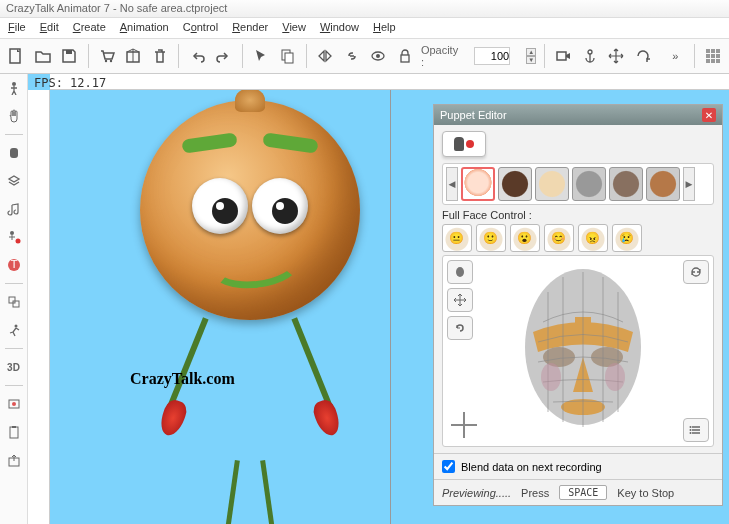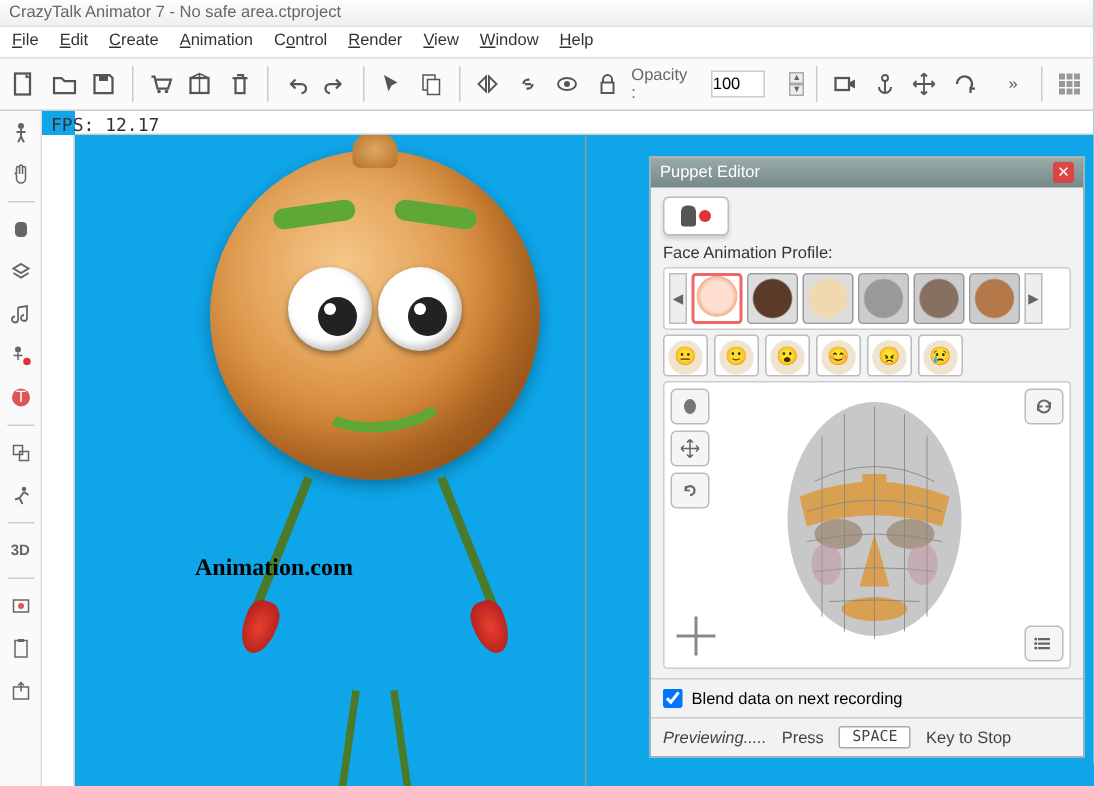--- a/index.html
+++ b/index.html
@@ -5,28 +5,28 @@
 * { box-sizing: border-box; margin: 0; padding: 0; font-family: Tahoma, Arial, sans-serif; font-size: 11px; }
 body { width: 729px; height: 524px; background: #fff; overflow: hidden; position: relative; }
 .titlebar { height: 18px; background: linear-gradient(#fdfdfd,#f0f0f0); border-bottom: 1px solid #ddd; padding: 2px 6px; color: #666; font-size: 11px; }
 .menubar { height: 20px; display: flex; gap: 14px; padding: 3px 8px; background: #fff; color: #333; }
 .menubar span { cursor: default; }
 .menubar span u { text-decoration: underline; }
 .toolbar { height: 36px; border-top: 1px solid #ddd; border-bottom: 1px solid #ccc; display: flex; align-items: center; padding: 0 6px; gap: 6px; background: #fafafa; }
 .tb-sep { width: 1px; height: 24px; background: #ccc; margin: 0 2px; }
 .tb-btn { width: 24px; height: 24px; display: flex; align-items: center; justify-content: center; color: #555; border-radius: 2px; }
 .opacity-box { display: flex; align-items: center; gap: 16px; color: #666; }
-.opacity-box input { width: 36px; height: 18px; border: 1px solid #ccc; text-align: left; font-size: 11px; }
+.opacity-box input { width: 36px; height: 18px; border: 1px solid #ccc; text-align: right; font-size: 11px; }
 .spin { display:flex; flex-direction:column; }
 .spin div { width:10px; height:8px; border:1px solid #aaa; background:#eee; font-size:6px; line-height:6px; text-align:center; }
 .main { position: absolute; top: 74px; left: 0; right: 0; bottom: 0; display: flex; }
 .left-tools { width: 28px; background: #fafafa; border-right: 1px solid #ddd; display: flex; flex-direction: column; align-items: center; padding-top: 4px; gap: 8px; }
 .lt-btn { width: 20px; height: 20px; display: flex; align-items: center; justify-content: center; color: #555; }
 .lt-sep { width: 18px; height: 1px; background: #ccc; }
-.stage { flex: 1; position: relative; background: #0ea5e9; }
+.stage { flex: 1; position: relative; background: #7dd3fc; }
 .fps { position: absolute; top: 2px; left: 6px; font-family: monospace; color: #333; font-size: 12px; }
 .ruler-top { position:absolute; top:0; left:22px; right:0; height:16px; border-bottom:1px solid #ccc; background:#fff; }
 .ruler-left { position:absolute; top:16px; left:0; width:22px; bottom:0; border-right:1px solid #ccc; background:#fff; }
 .canvas { position:absolute; top:16px; left:22px; right:0; bottom:0; overflow:hidden; }
 .paper-edge { position:absolute; top:0; left:340px; width:1px; bottom:0; background:#999; }
 .character { position:absolute; left:60px; top:10px; width:280px; }
 .onion { position:relative; width:220px; height:220px; margin:0 auto; border-radius:50%; background: radial-gradient(circle at 40% 35%, #f5c788, #d88b3a 55%, #a55b1e 90%); box-shadow: inset -20px -20px 40px rgba(120,60,10,.5), 0 4px 10px rgba(0,0,0,.3); }
 .onion-top { position:absolute; top:-12px; left:50%; transform:translateX(-50%); width:30px; height:24px; background: radial-gradient(#e0a860,#b37028); border-radius: 50% 50% 20% 20%; }
 .eyebrow { position:absolute; width:55px; height:14px; background:#5fa838; border-radius:7px; top:36px; }
 .eyebrow.l { left:42px; transform:rotate(-8deg); }
@@ -334,43 +334,43 @@
           <div class="mouth"></div>
         </div>
         <div class="arm l"></div>
           <div class="arm r"></div>
         <div class="pepper l"></div>
           <div class="pepper r"></div>
         <div class="potato"></div>
         <div class="leg l"></div>
           <div class="leg r"></div>
       </div>
-      <div class="watermark">Animation.com</div>
+      <div class="watermark">CrazyTalk.com</div>
 
       <div class="panel">
         <div class="panel-title">
           <span>Puppet Editor</span>
           <span class="close">✕</span>
         </div>
         <div class="panel-body">
           <div class="rec-btn">
               <span class="fig"></span>
               <span class="dot"></span>
             </div>
-          <div class="section-label">Face Animation Profile:</div>
           <div class="thumb-row">
             <div class="arrow-btn">◀</div>
             <div class="thumb sel f0"></div>
             <div class="thumb f1"></div>
             <div class="thumb f2"></div>
             <div class="thumb f3"></div>
             <div class="thumb f4"></div>
             <div class="thumb f5"></div>
             <div class="arrow-btn">▶</div>
           </div>
+          <div class="section-label">Full Face Control :</div>
           <div class="expr-row">
             <div class="expr">😐</div>
             <div class="expr">🙂</div>
             <div class="expr">😮</div>
             <div class="expr">😊</div>
             <div class="expr">😠</div>
             <div class="expr">😢</div>
           </div>
           <div class="solo-area">
             <div class="side-btns">

